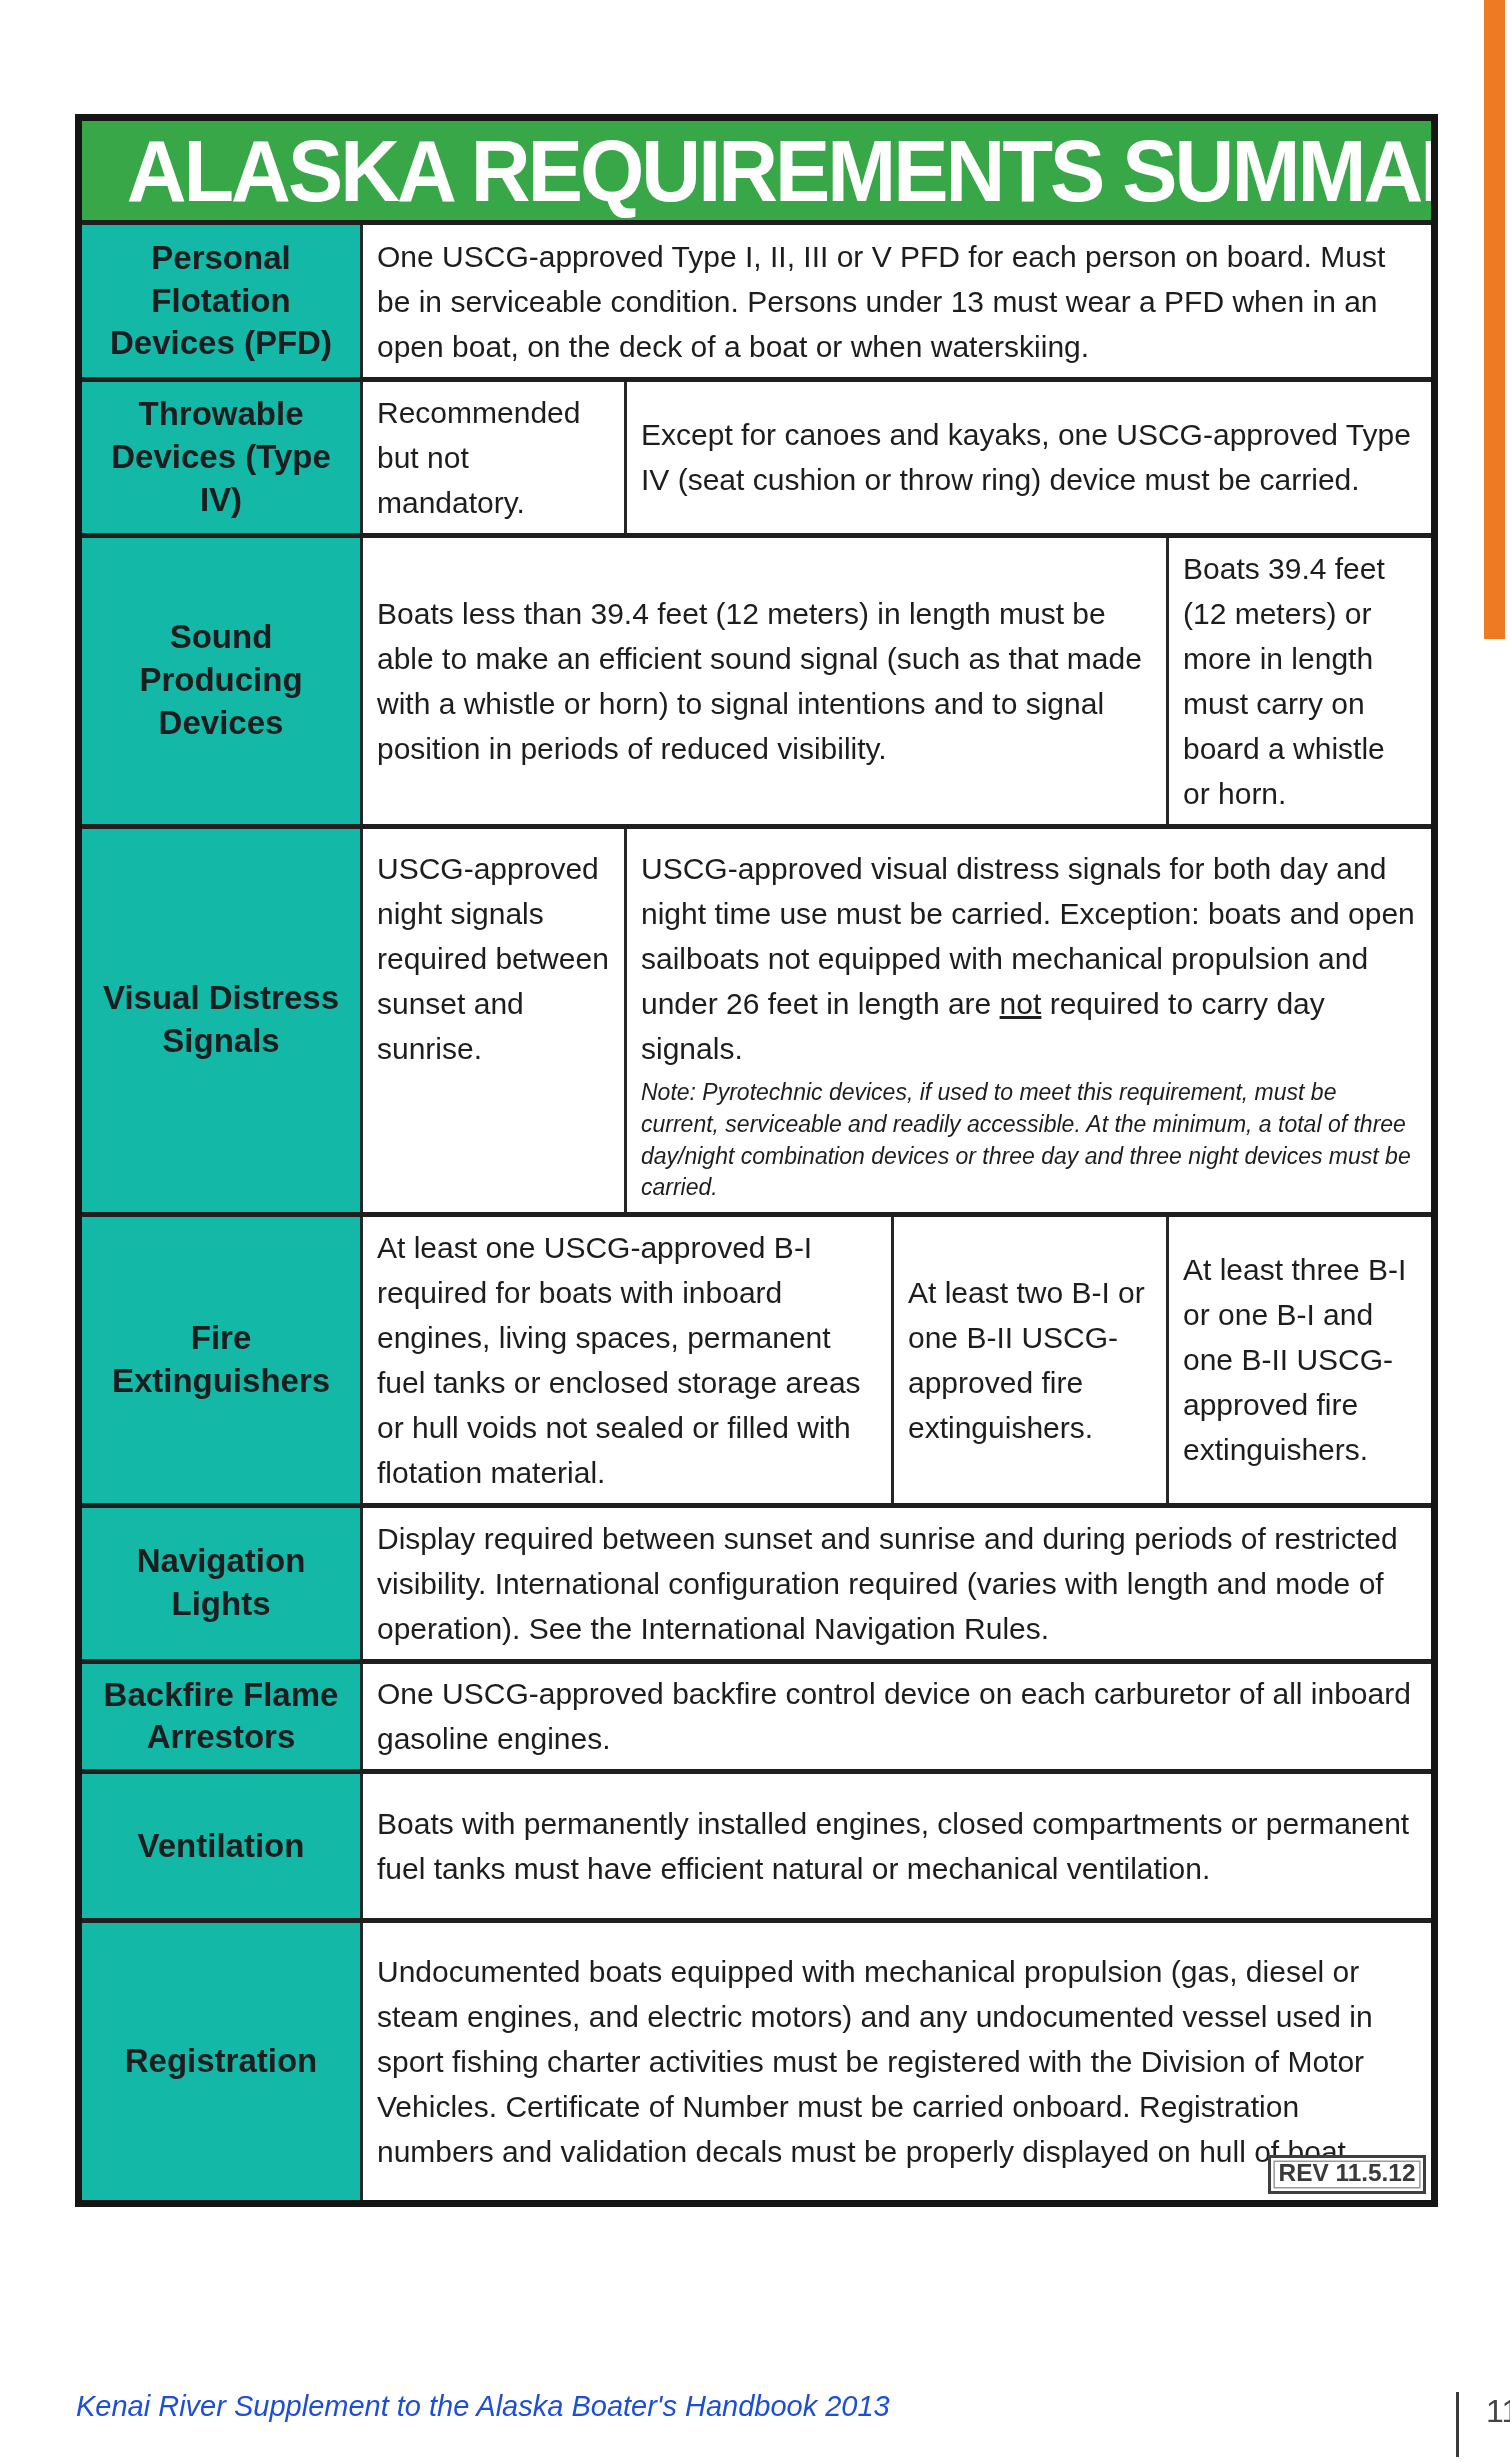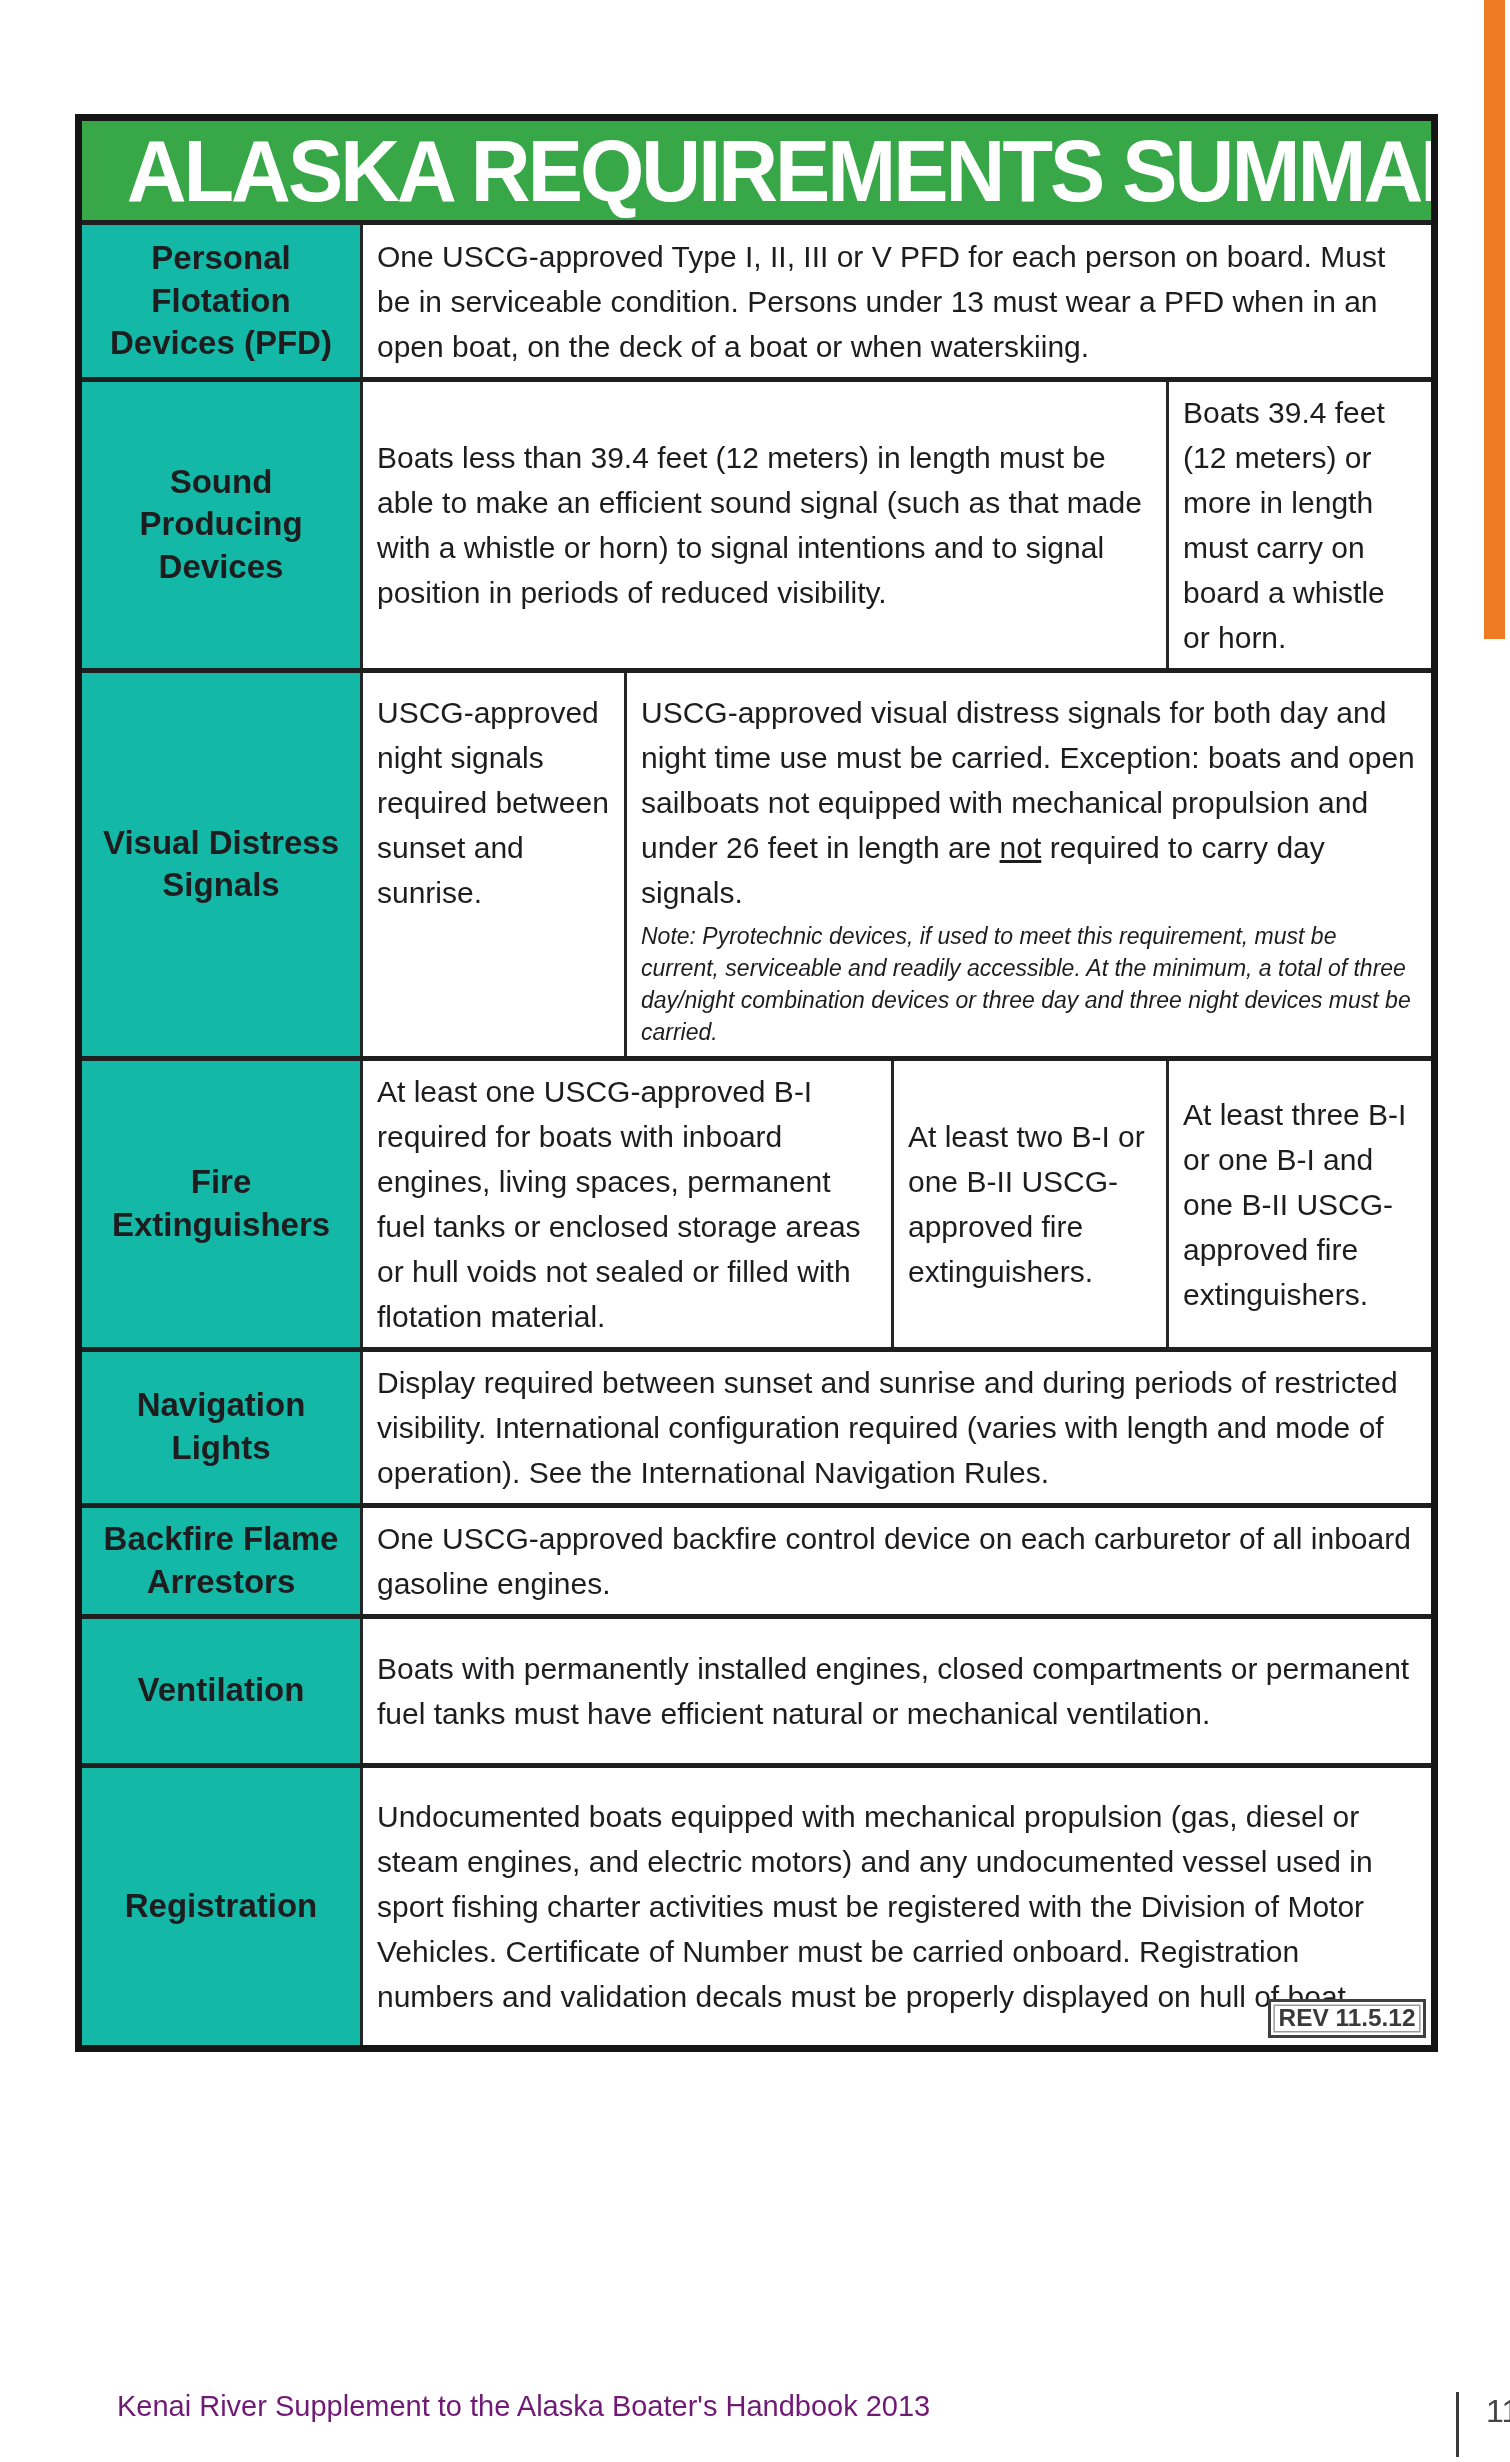--- a/index.html
+++ b/index.html
@@ -46,22 +46,22 @@
     font-size:23px;font-style:italic;line-height:1.38;margin-top:6.3px;
   }
   td.reg-cell{position:relative;}
   .rev-box{
     position:absolute;right:4.7px;bottom:6.3px;
     border:3.9px solid #3f3f3f;box-shadow:inset 0 0 0 2.4px #ffffff, inset 0 0 0 3.9px #9a9a9a;
     padding:2.4px 7.9px 3.9px 7.9px;font-size:24.4px;font-weight:700;color:#3a3a3a;
     background:#ffffff;white-space:nowrap;line-height:1.1;margin-top:12px;
   }
   .footer-text{
-    position:absolute;left:76px;top:2390px;
-    font-size:29px;color:#701a75;margin-left:41px;
+    position:absolute;left:76px;top:2390px;font-style:italic;
+    font-size:29px;color:#1d4ed8;
   }
   .page-num-bar{
     position:absolute;left:1456px;top:2392px;width:3.1px;height:65px;background:#3a3a3a;
   }
   .page-num{
     position:absolute;left:1468px;top:2393px;font-size:32px;color:#454545;margin-left:18px;
   }
 </style>
 </head>
 <body>
@@ -83,20 +83,25 @@
       <span class="title-text">ALASKA REQUIREMENTS SUMMARY</span>
     </td>
   </tr>
 
 
   <tr style="height:157px">
     <th class="rowlabel">Personal Flotation Devices (PFD)</th>
     <td class="cell" colspan="4">One USCG-approved Type I, II, III or V PFD for each person on board. Must be in serviceable condition. Persons under 13 must wear a PFD when in an open boat, on the deck of a boat or when waterskiing.</td>
   </tr>
 
+  <tr style="height:149px">
+    <th class="rowlabel">Throwable Devices (Type IV)</th>
+    <td class="cell">Recommended but not mandatory.</td>
+    <td class="cell" colspan="3">Except for canoes and kayaks, one USCG-approved Type IV (seat cushion or throw ring) device must be carried.</td>
+  </tr>
 
   <tr style="height:267px">
     <th class="rowlabel">Sound Producing Devices</th>
     <td class="cell" colspan="3">Boats less than 39.4 feet (12 meters) in length must be able to make an efficient sound signal (such as that made with a whistle or horn) to signal intentions and to signal position in periods of reduced visibility.</td>
     <td class="cell">Boats 39.4 feet (12 meters) or more in length must carry on board a whistle or horn.</td>
   </tr>
 
   <tr style="height:382px">
     <th class="rowlabel">Visual Distress Signals</th>
     <td class="cell" style="vertical-align:top;padding-top:17.3px">USCG-approved night signals required between sunset and sunrise.</td>

